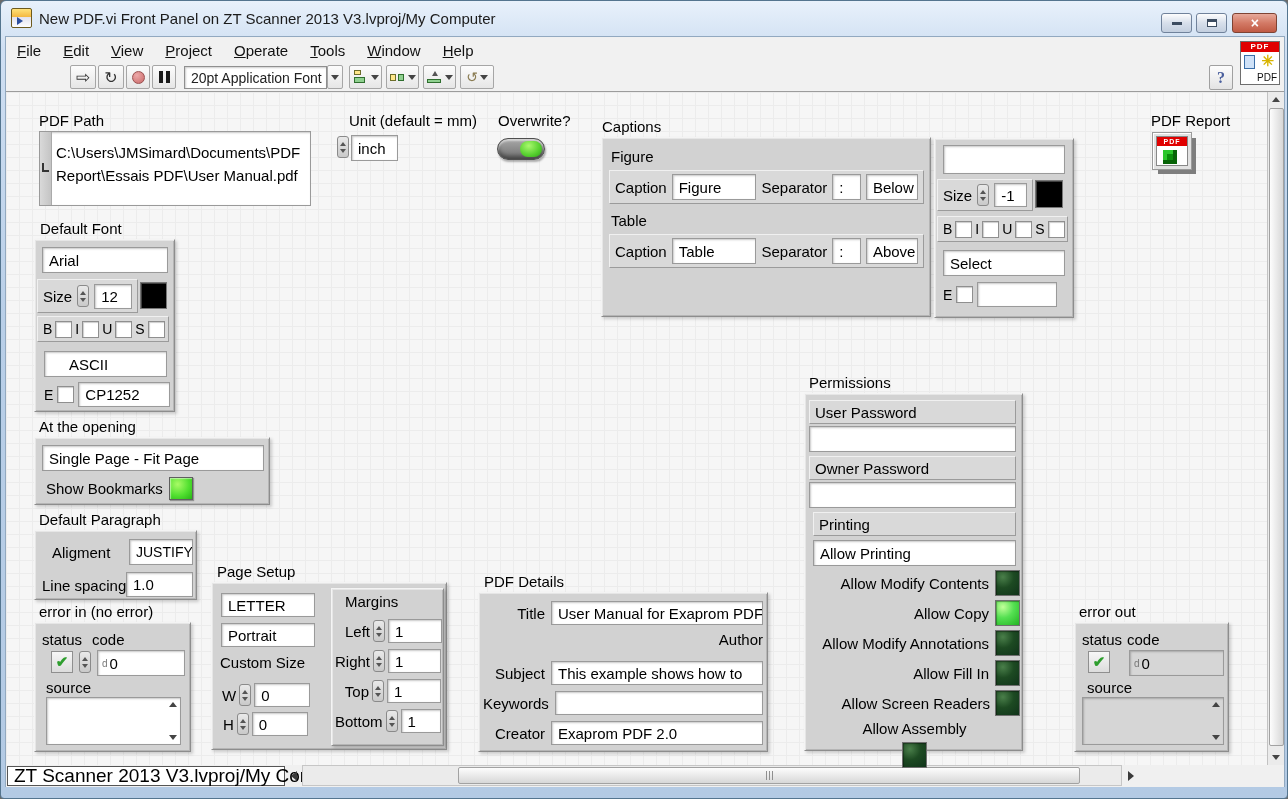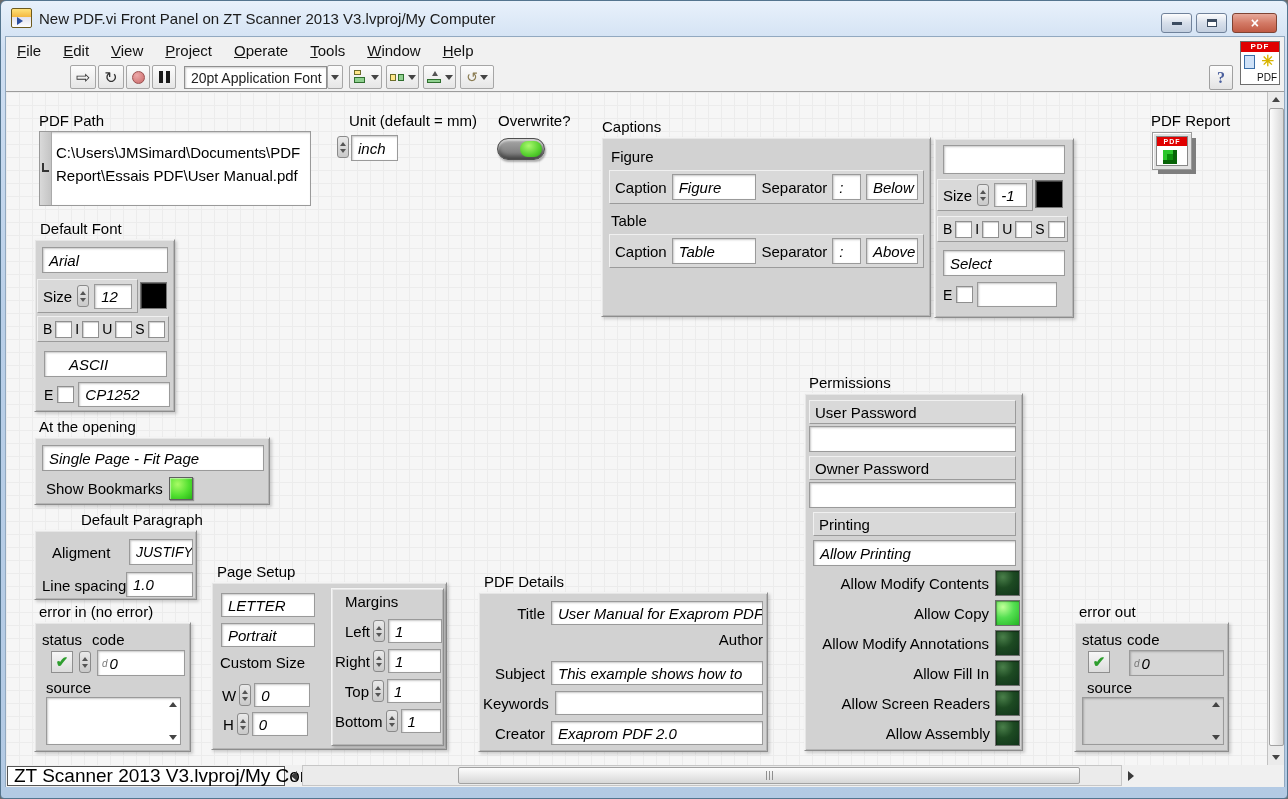--- a/index.html
+++ b/index.html
@@ -59,21 +59,21 @@
       linear-gradient(to right,#d9d9d9 1px,transparent 1px),
       linear-gradient(to bottom,#d9d9d9 1px,transparent 1px);
     background-size:13px 13px,13px 13px,26px 26px,26px 26px; }
 
   .lbl { position:absolute; font-size:15px; color:#000; white-space:nowrap; z-index:5; }
   .lvpanel { position:absolute; background:#d2d2d2; border:1px solid; border-color:#f4f4f4 #8d8d8d #8d8d8d #f4f4f4;
     box-shadow:inset 1px 1px 0 #e6e6e6, inset -1px -1px 0 #b5b5b5, 2px 2px 3px rgba(0,0,0,.18); z-index:4; }
   .subbar { position:absolute; background:#d9d9d9; border:1px solid; border-color:#f0f0f0 #9b9b9b #9b9b9b #f0f0f0;
     display:flex; align-items:center; padding:0 5px; gap:5px; font-size:15px; }
   .lvfield { position:absolute; background:#fff; border:1px solid #9a9a9a; box-shadow:inset 1px 1px 2px rgba(0,0,0,.22);
-    font-size:15px; color:#000; display:flex; align-items:center; padding:0 6px; white-space:nowrap; overflow:hidden;font-style:italic; }
+    font-size:15px; color:#000; display:flex; align-items:center; padding:0 6px; white-space:nowrap; overflow:hidden; }
   .lvfield.gray { background:#d6d6d6; }
   .inline-field { position:static !important; }
   .cb { width:17px; height:17px; background:#fff; border:1px solid #8f8f8f; box-shadow:inset 1px 1px 1px rgba(0,0,0,.2); flex:none; }
   .colorbox { position:absolute; background:#000; border:1px solid #777; box-shadow:inset 1px 1px 0 rgba(255,255,255,.25); }
   .spin { width:12px; height:22px; background:linear-gradient(180deg,#e9e9e9,#c9c9c9); border:1px solid #8a8a8a; border-radius:3px;
     display:flex; flex-direction:column; align-items:center; justify-content:center; gap:3px; flex:none; }
   .spin i { display:block; width:0; height:0; border-left:3px solid transparent; border-right:3px solid transparent; }
   .spin .u { border-bottom:4px solid #555; } .spin .d { border-top:4px solid #555; }
   .abs { position:absolute; }
   .led { width:25px; height:26px; border:1px solid #6f6f6f; box-shadow:inset 1px 1px 1px rgba(0,0,0,.35);
@@ -320,21 +320,21 @@
 
   <span class="lbl" style="left:38px;top:417px;">At the opening</span>
   <div class="lvpanel" style="left:33px;top:436px;width:236px;height:68px;">
     <div class="lvfield" style="left:7px;top:7px;width:222px;height:26px;">Single Page - Fit Page</div>
     <div class="flexrow" style="left:11px;top:39px;gap:6px;">
       <span style="font-size:15px;">Show Bookmarks</span>
       <span class="ledbtn"></span>
     </div>
   </div>
 
-  <span class="lbl" style="left:38px;top:510px;margin-left:42px;">Default Paragraph</span>
+  <span class="lbl" style="left:38px;top:510px;">Default Paragraph</span>
   <div class="lvpanel" style="left:33px;top:529px;width:163px;height:70px;">
     <span class="lbl" style="left:17px;top:13px;">Aligment</span>
     <div class="lvfield" style="left:94px;top:8px;width:64px;height:26px;font-size:14px;">JUSTIFY</div>
     <span class="lbl" style="left:7px;top:46px;">Line spacing</span>
     <div class="lvfield" style="left:91px;top:41px;width:67px;height:25px;">1.0</div>
   </div>
 
   <span class="lbl" style="left:38px;top:602px;">error in (no error)</span>
   <div class="lvpanel" style="left:33px;top:621px;width:157px;height:130px;">
     <span class="lbl" style="left:7px;top:8px;">status</span>
@@ -464,21 +464,21 @@
       <span class="led"></span>
     </div>
     <div class="flexrow" style="left:4px;top:266px;width:211px;gap:6px;">
       <span class="rlabel" style="flex:1;">Allow Fill In</span>
       <span class="led"></span>
     </div>
     <div class="flexrow" style="left:4px;top:296px;width:211px;">
       <span class="rlabel" style="flex:1;">Allow Screen Readers</span>
       <span class="led"></span>
     </div>
-    <div class="flexrow" style="left:4px;top:326px;width:211px;">
+    <div class="flexrow" style="left:4px;top:326px;width:211px;flex-direction:column;">
       <span class="rlabel" style="flex:1;">Allow Assembly</span>
       <span class="led"></span>
     </div>
   </div>
 
   <span class="lbl" style="left:1078px;top:602px;">error out</span>
   <div class="lvpanel" style="left:1073px;top:621px;width:155px;height:130px;">
     <span class="lbl" style="left:7px;top:8px;">status</span>
     <span class="lbl" style="left:52px;top:8px;">code</span>
     <span class="checkbtn abs" style="left:13px;top:28px;">✔</span>

